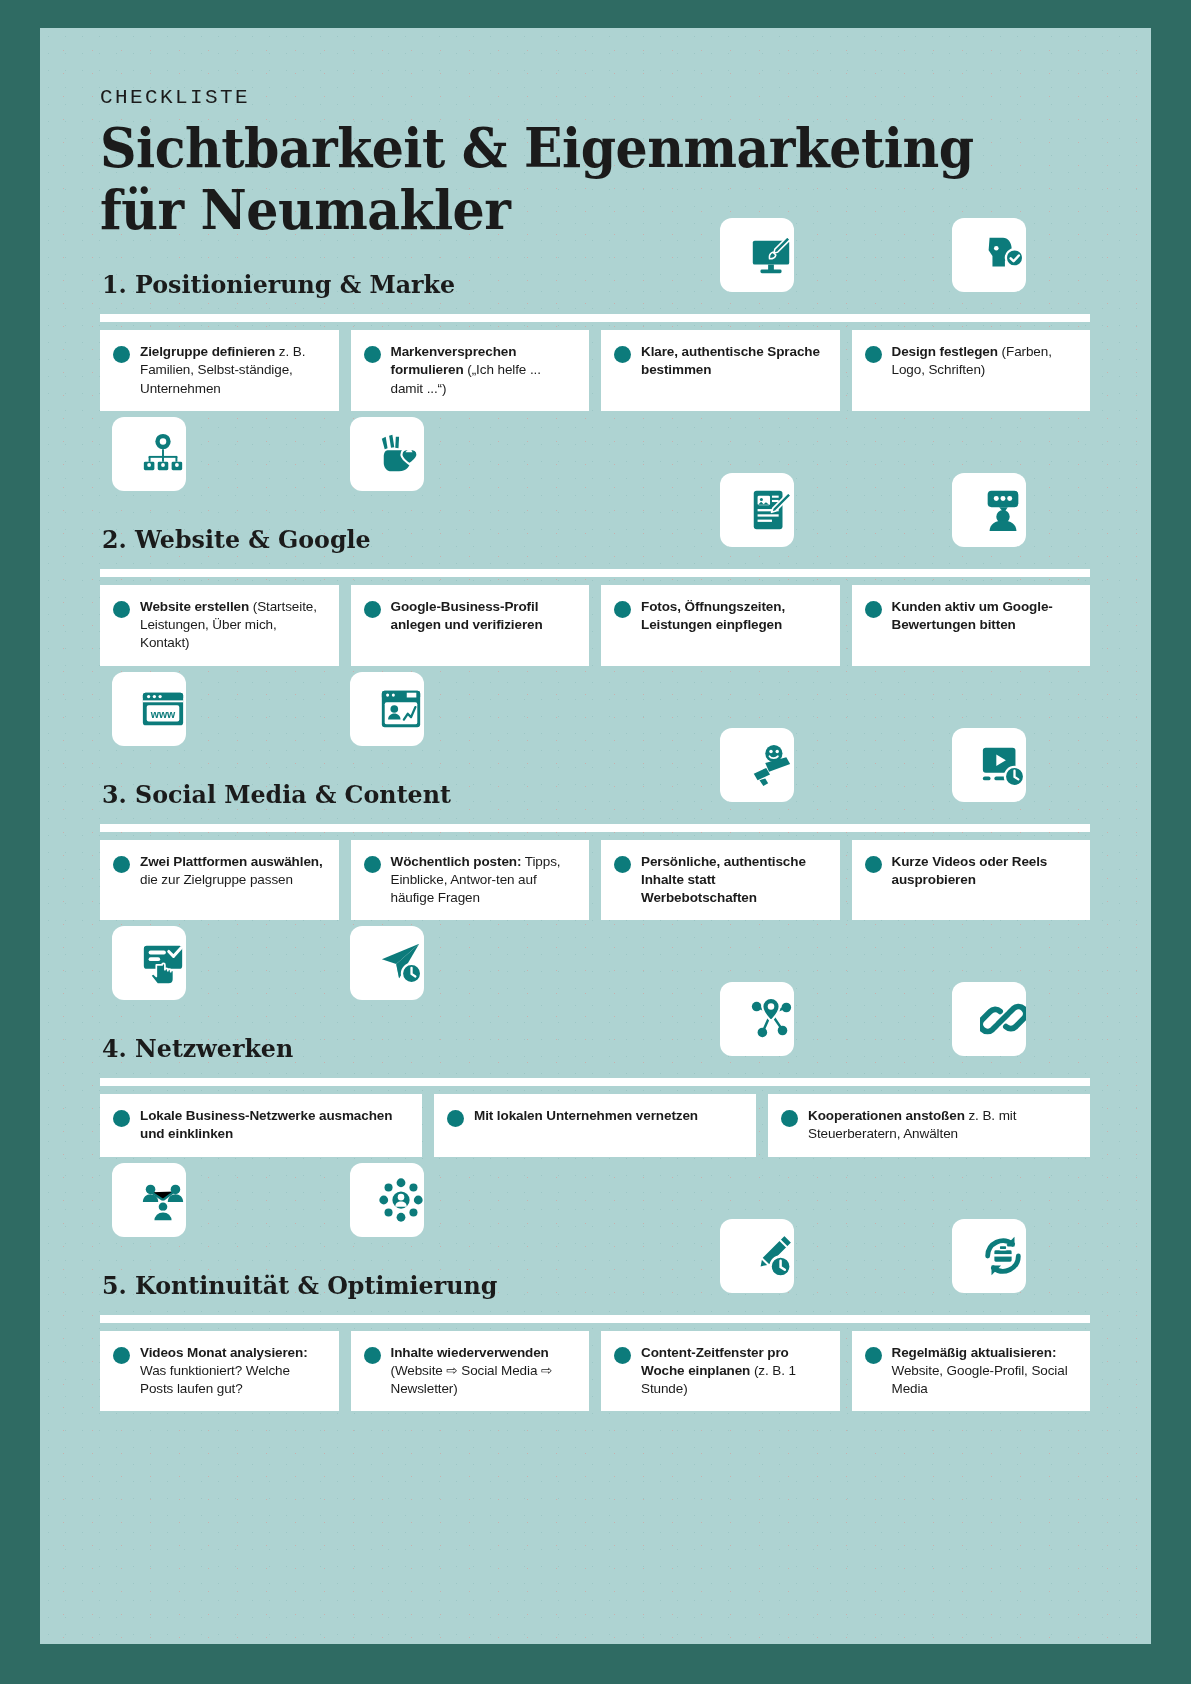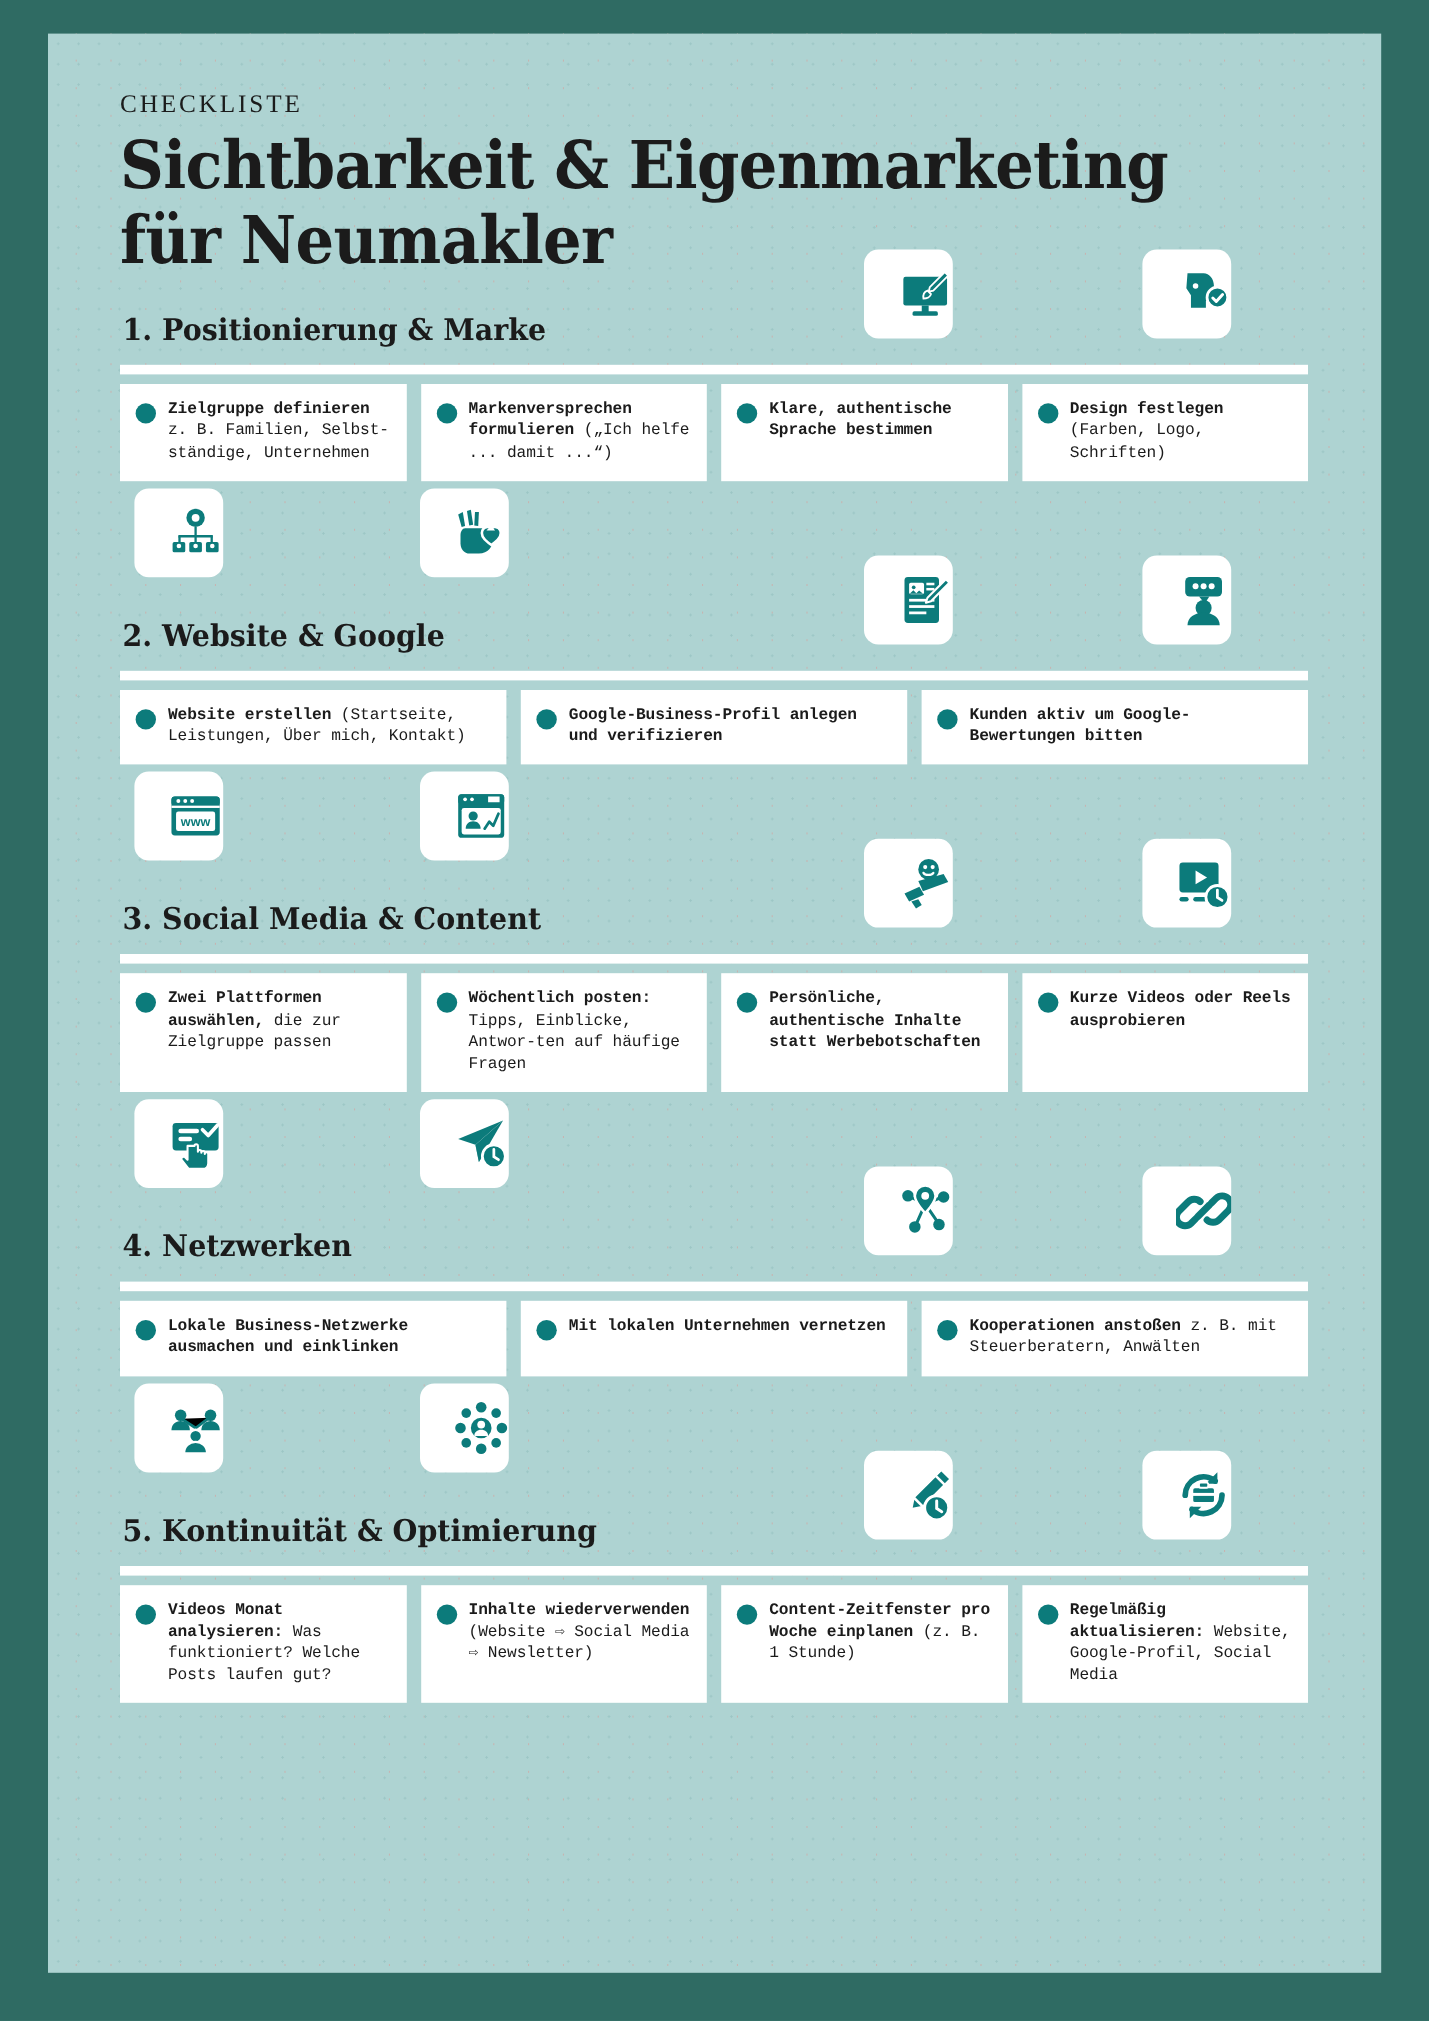--- a/index.html
+++ b/index.html
@@ -21,23 +21,23 @@
       radial-gradient(#c9b0ad 0.7px, transparent 0.8px);
     background-size: 17px 17px, 29px 23px;
     background-position: 0 0, 9px 11px;
     overflow:hidden;
     padding:0 0 0 0;
   }
   .inner{ position:absolute; left:60px; top:0; width:990px; }
 
   
   .eyebrow{
-    font-family:Liberation Serif, serif;
+    font-family:Liberation Mono, monospace;
     font-size:21px; letter-spacing:2.4px; color:#1b1b1b;
-    font-weight:400; margin-top:46px;
+    font-weight:400; margin-top:58px;
   }
   .title{
     font-family:"DejaVu Serif","Liberation Serif", serif;
     font-weight:700; color:#1b1b1b;
     font-size:55px; line-height:1.12; letter-spacing:-0.6px;
     margin-top:8px;
     transform:scaleX(0.92); transform-origin:left center;
   }
 
   
@@ -50,21 +50,21 @@
     font-weight:700; font-size:25px; color:#1b1b1b;
     position:absolute; left:2px; top:4px;
     transform:scaleX(0.95); transform-origin:left center;
     white-space:nowrap;
   }
   .rule{
     position:absolute; left:0; right:0; top:48px; height:8px;
     background:#ffffff;
   }
   .cards{
-    display:flex; gap:12px; margin-top:14px; align-items:stretch;font-family:Liberation Mono, monospace;
+    display:flex; gap:12px; margin-top:14px; align-items:stretch;
   }
   .card{
     background:#ffffff; flex:1 1 0; min-width:0;
     padding:13px 14px 13px 13px;
     display:flex; gap:10px; align-items:flex-start;
   }
   .dot{
     flex:0 0 auto; width:17px; height:17px; border-radius:50%;
     background:#0c7b7b; margin-top:3px;
   }
@@ -208,20 +208,24 @@
               <div class="card">
                 <span class="dot"></span>
                 <div class="card-text"><b>Website erstellen</b> <span>(Startseite, Leistungen, Über mich, Kontakt)</span></div>
               </div>
               <div class="card">
                 <span class="dot"></span>
                 <div class="card-text"><b>Google-Business-Profil anlegen und verifizieren</b></div>
               </div>
               <div class="card">
                 <span class="dot"></span>
+                <div class="card-text"><b>Fotos, Öffnungszeiten, Leistungen einpflegen</b></div>
+              </div>
+              <div class="card">
+                <span class="dot"></span>
                 <div class="card-text"><b>Kunden aktiv um Google-Bewertungen bitten</b></div>
               </div>
             </div>
             <div class="bottom-icons">
               <div class="tile tile-bot" style="left: 12px;">
                 <svg width="46" height="46" viewBox="0 0 48 48">
                   <rect x="3" y="7" width="42" height="34" rx="3" fill="#0c7b7b"></rect>
                   <rect x="3" y="7" width="42" height="8" rx="3" fill="#0c7b7b"></rect>
                   <circle cx="9" cy="11" r="1.7" fill="#fff"></circle>
                   <circle cx="15" cy="11" r="1.7" fill="#fff"></circle>

